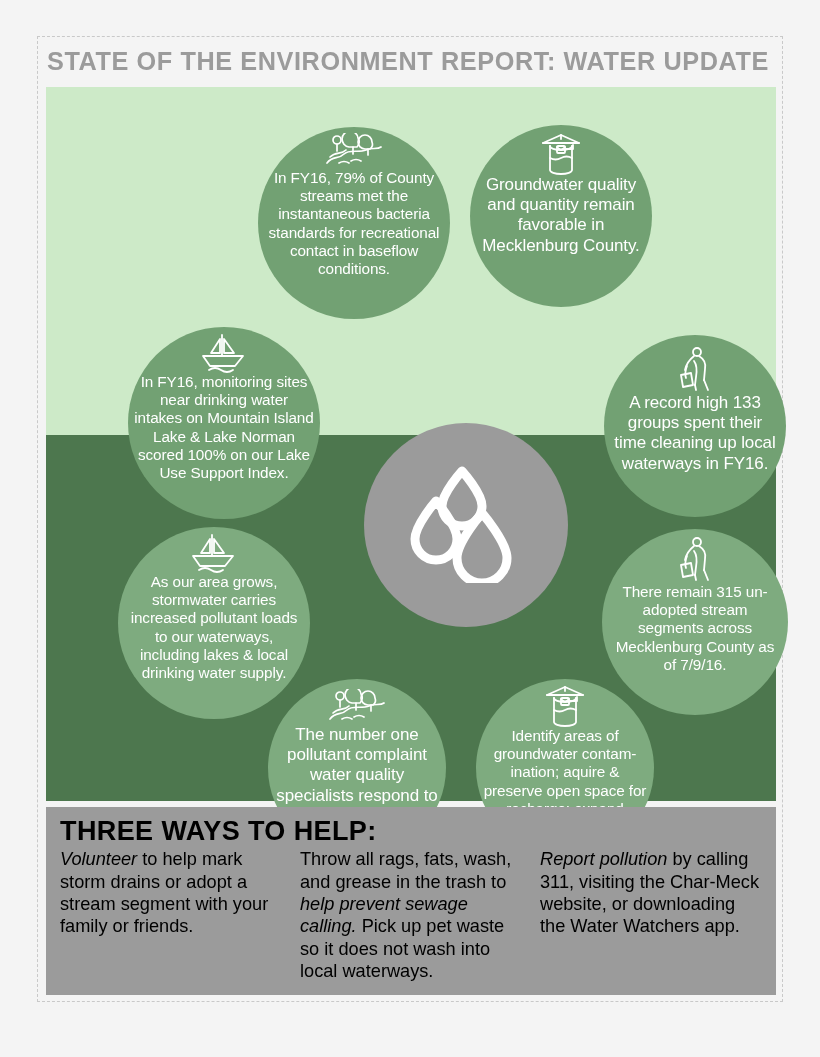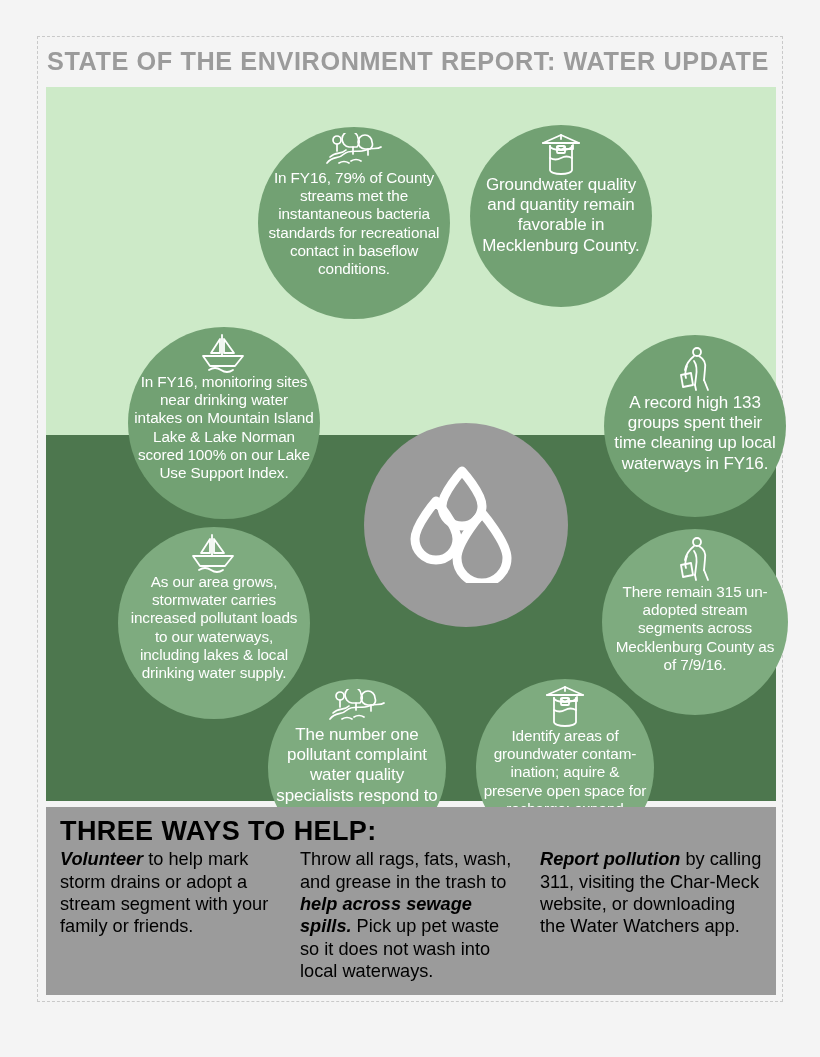--- a/index.html
+++ b/index.html
@@ -140,21 +140,21 @@
   .footer-cols {
     display: flex;
     gap: 18px;
   }
   .footer-col {
     font-size: 18.2px;
     line-height: 1.23;
     width: 228px;
   }
   .footer-col .em {
-    font-weight: bold;
+    font-weight: normal;
     font-style: italic;
   }
 </style>
 </head>
 <body>
 
 <div class="infographic">
 
   <div class="title">STATE OF THE ENVIRONMENT REPORT: WATER UPDATE</div>
 
@@ -319,21 +319,21 @@
     </div>
   </div>
 
   <div class="footer">
     <div class="footer-heading">THREE WAYS TO HELP:</div>
     <div class="footer-cols">
       <div class="footer-col">
         <span class="em">Volunteer</span><span> to help mark storm drains or adopt a stream segment with your family or friends.</span>
       </div>
       <div class="footer-col">
-        <span>Throw all rags, fats, wash, and grease in the trash to </span><span class="em">help across sewage spills.</span><span> Pick up pet waste so it does not wash into local waterways.</span>
+        <span>Throw all rags, fats, wash, and grease in the trash to </span><span class="em">help prevent sewage calling.</span><span> Pick up pet waste so it does not wash into local waterways.</span>
       </div>
       <div class="footer-col">
         <span class="em">Report pollution</span><span> by calling 311, visiting the Char-Meck website, or downloading the Water Watchers app.</span>
       </div>
     </div>
   </div>
 
 </div>
 
 </body></html>

